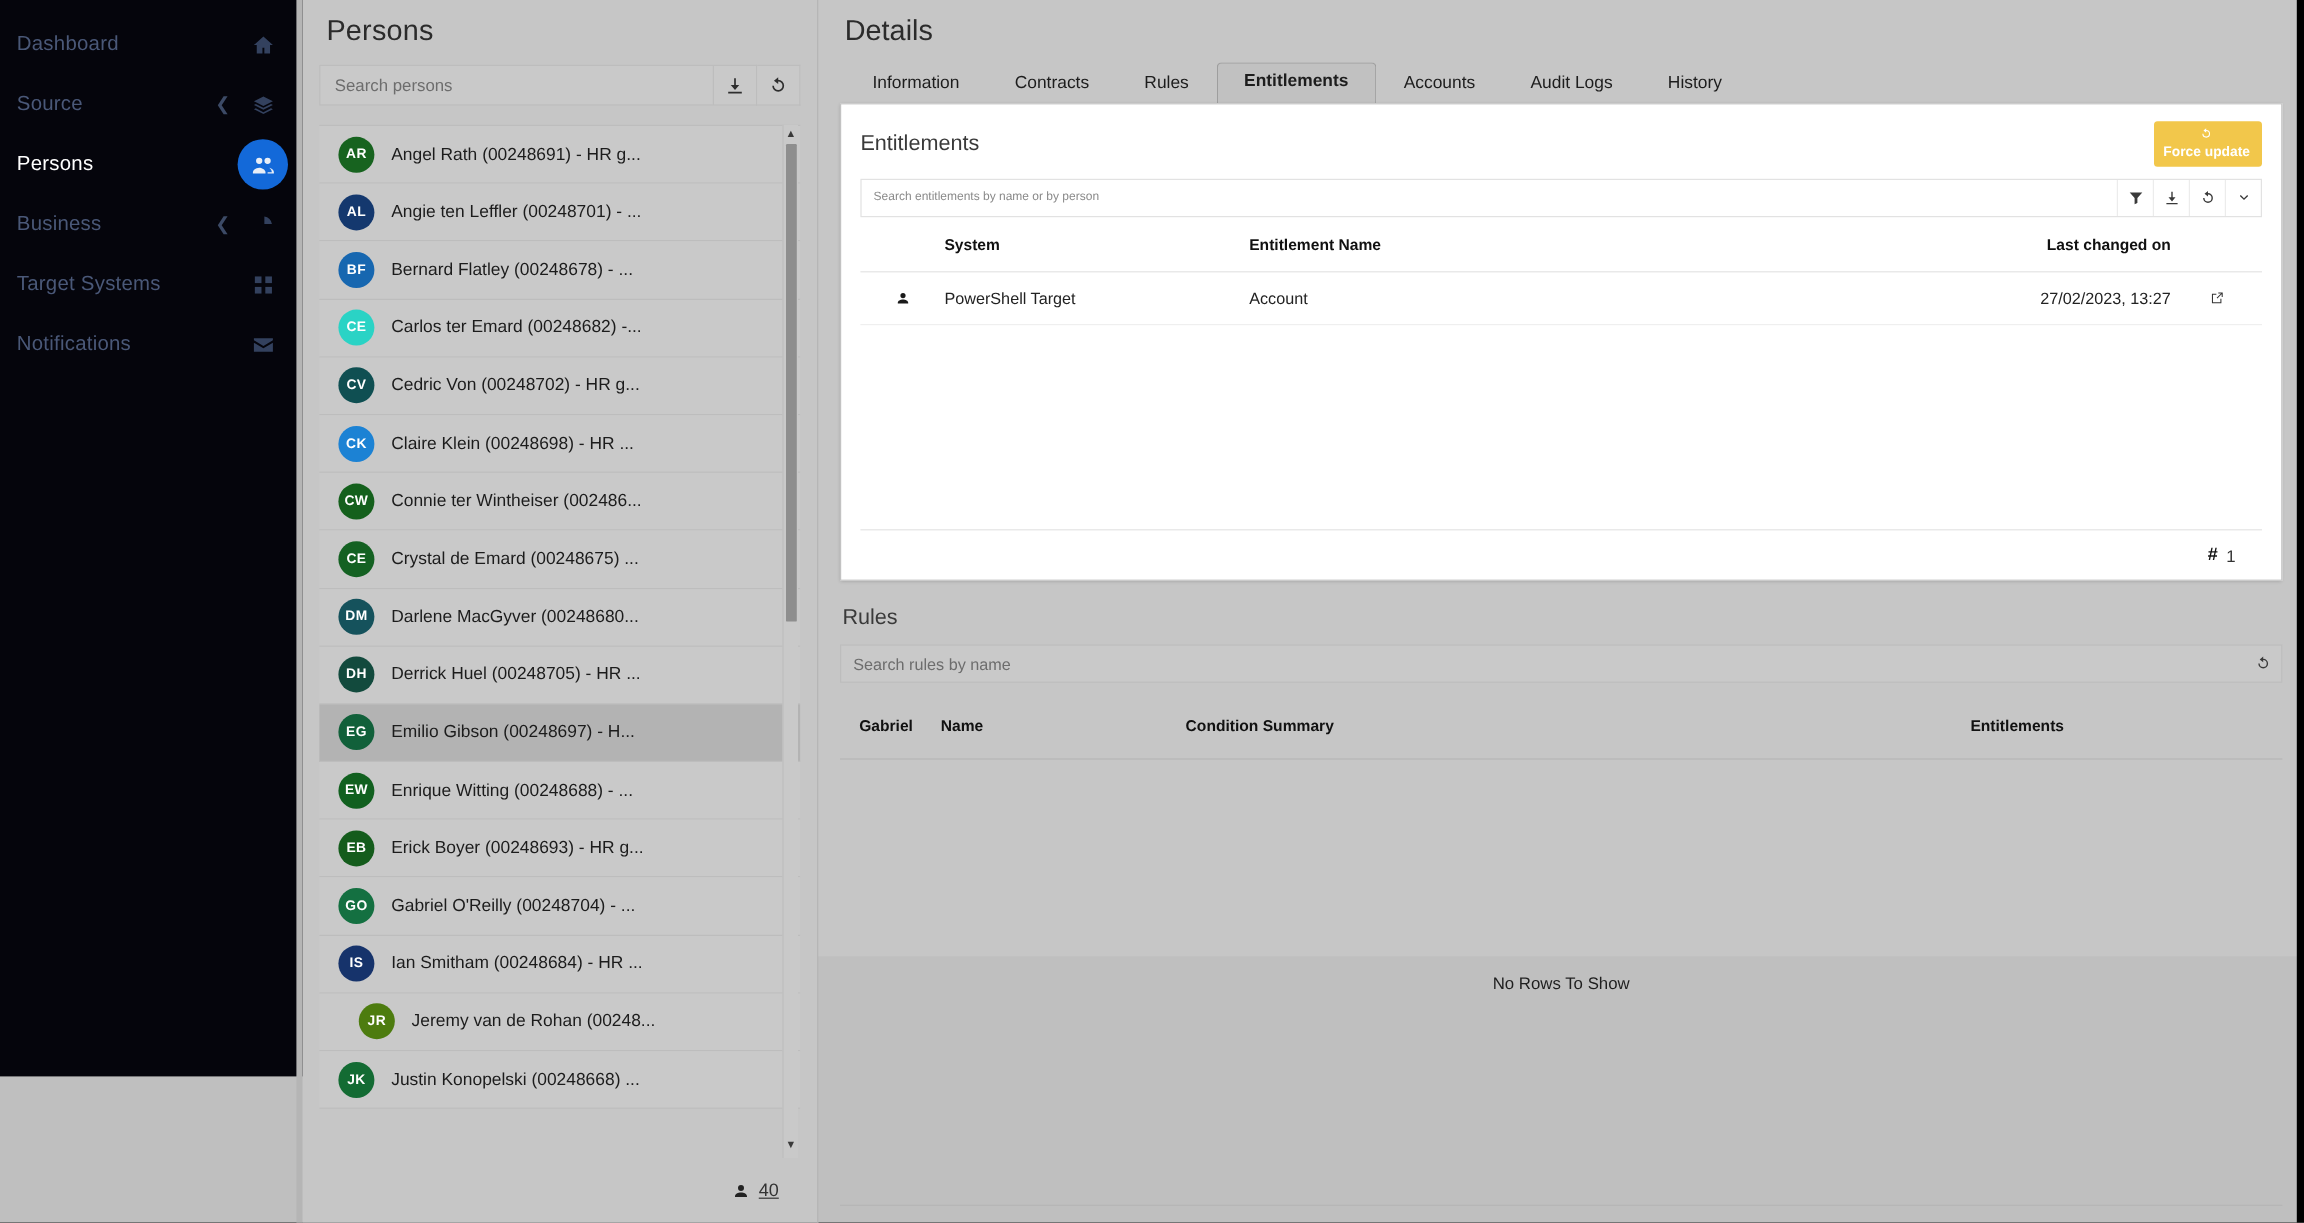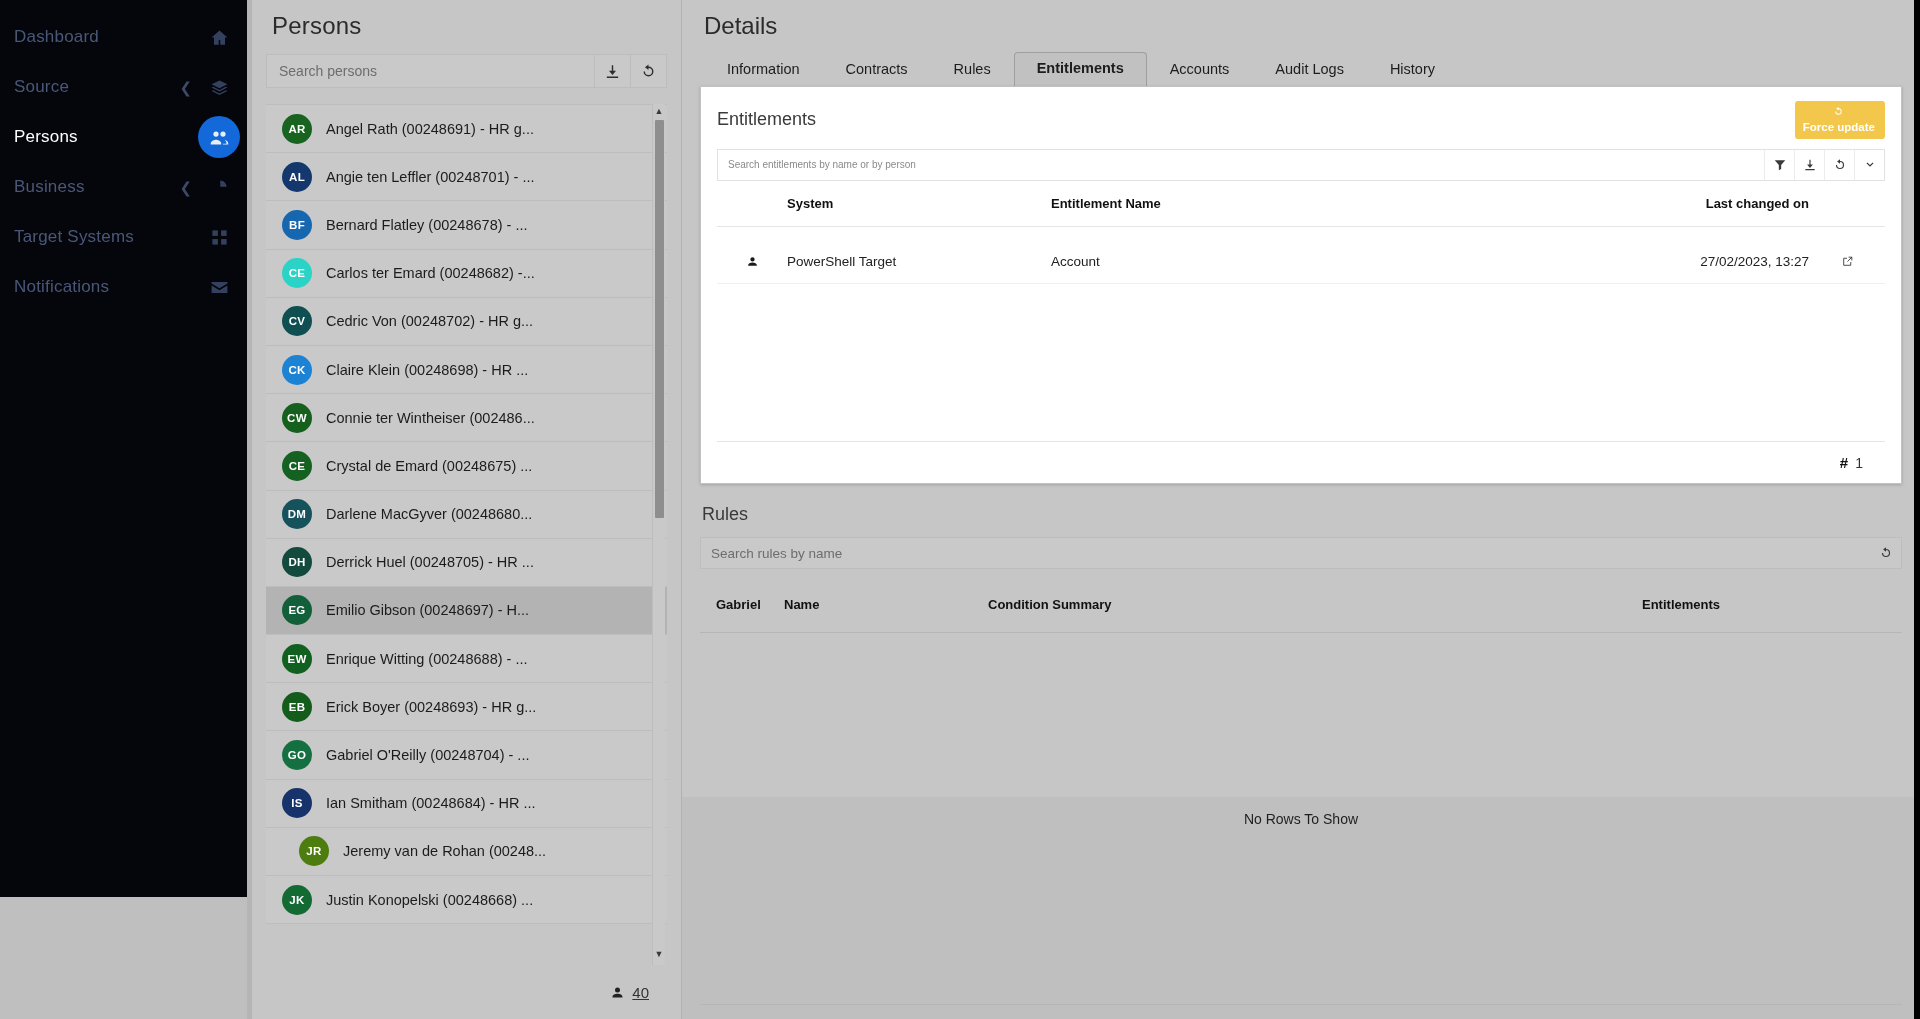--- a/index.html
+++ b/index.html
@@ -140,33 +140,33 @@
     padding: 0 10px; font-family: "Liberation Sans", sans-serif; background: transparent;
   }
   .searchbar input::placeholder { color: #8a8a8a; }
   .sb-tool {
     width: 30px; height: 30px; display: flex; align-items: center; justify-content: center;
     cursor: pointer; border-left: 1px solid #ececec;
   }
   .sb-tool svg { width: 14px; height: 14px; fill: #3a3a3a; }
   .sb-tool.no-border { border-left: none; }
 
-  .grid { margin: 0 16px; flex: 1 1 auto; display: flex; flex-direction: column; gap: 13px; }
+  .grid { margin: 0 16px; flex: 1 1 auto; display: flex; flex-direction: column; }
   .grid-head {
     display: flex; align-items: center; height: 46px; font-size: 13px;
     font-weight: bold; color: #111; border-bottom: 1px solid #e4e4e4;
   }
   .grid-row {
     display: flex; align-items: center; height: 44px; font-size: 13.5px;
     color: #222; border-bottom: 1px solid #efefef;
   }
   .col-icon { flex: 0 0 70px; display: flex; justify-content: center; }
   .col-icon svg { width: 13px; height: 13px; fill: #1a1a1a; }
   .col-system { flex: 0 0 254px; }
-  .col-ent { flex: 1 1 auto; margin-left: 10px; }
+  .col-ent { flex: 1 1 auto; }
   .col-date { flex: 0 0 150px; text-align: right; }
   .col-action { flex: 0 0 76px; display: flex; justify-content: center; }
   .col-action svg { width: 13px; height: 13px; fill: none; stroke: #333; stroke-width: 1.6; }
   .grid-body { flex: 1 1 auto; }
   .card-foot {
     display: flex; align-items: center; justify-content: flex-end;
     height: 42px; padding-right: 22px; gap: 7px; font-size: 14px; color: #333;
     border-top: 1px solid #e4e4e4; margin: 0 16px;
   }
   .hashicon { font-weight: bold; font-size: 15px; color: #111; }

